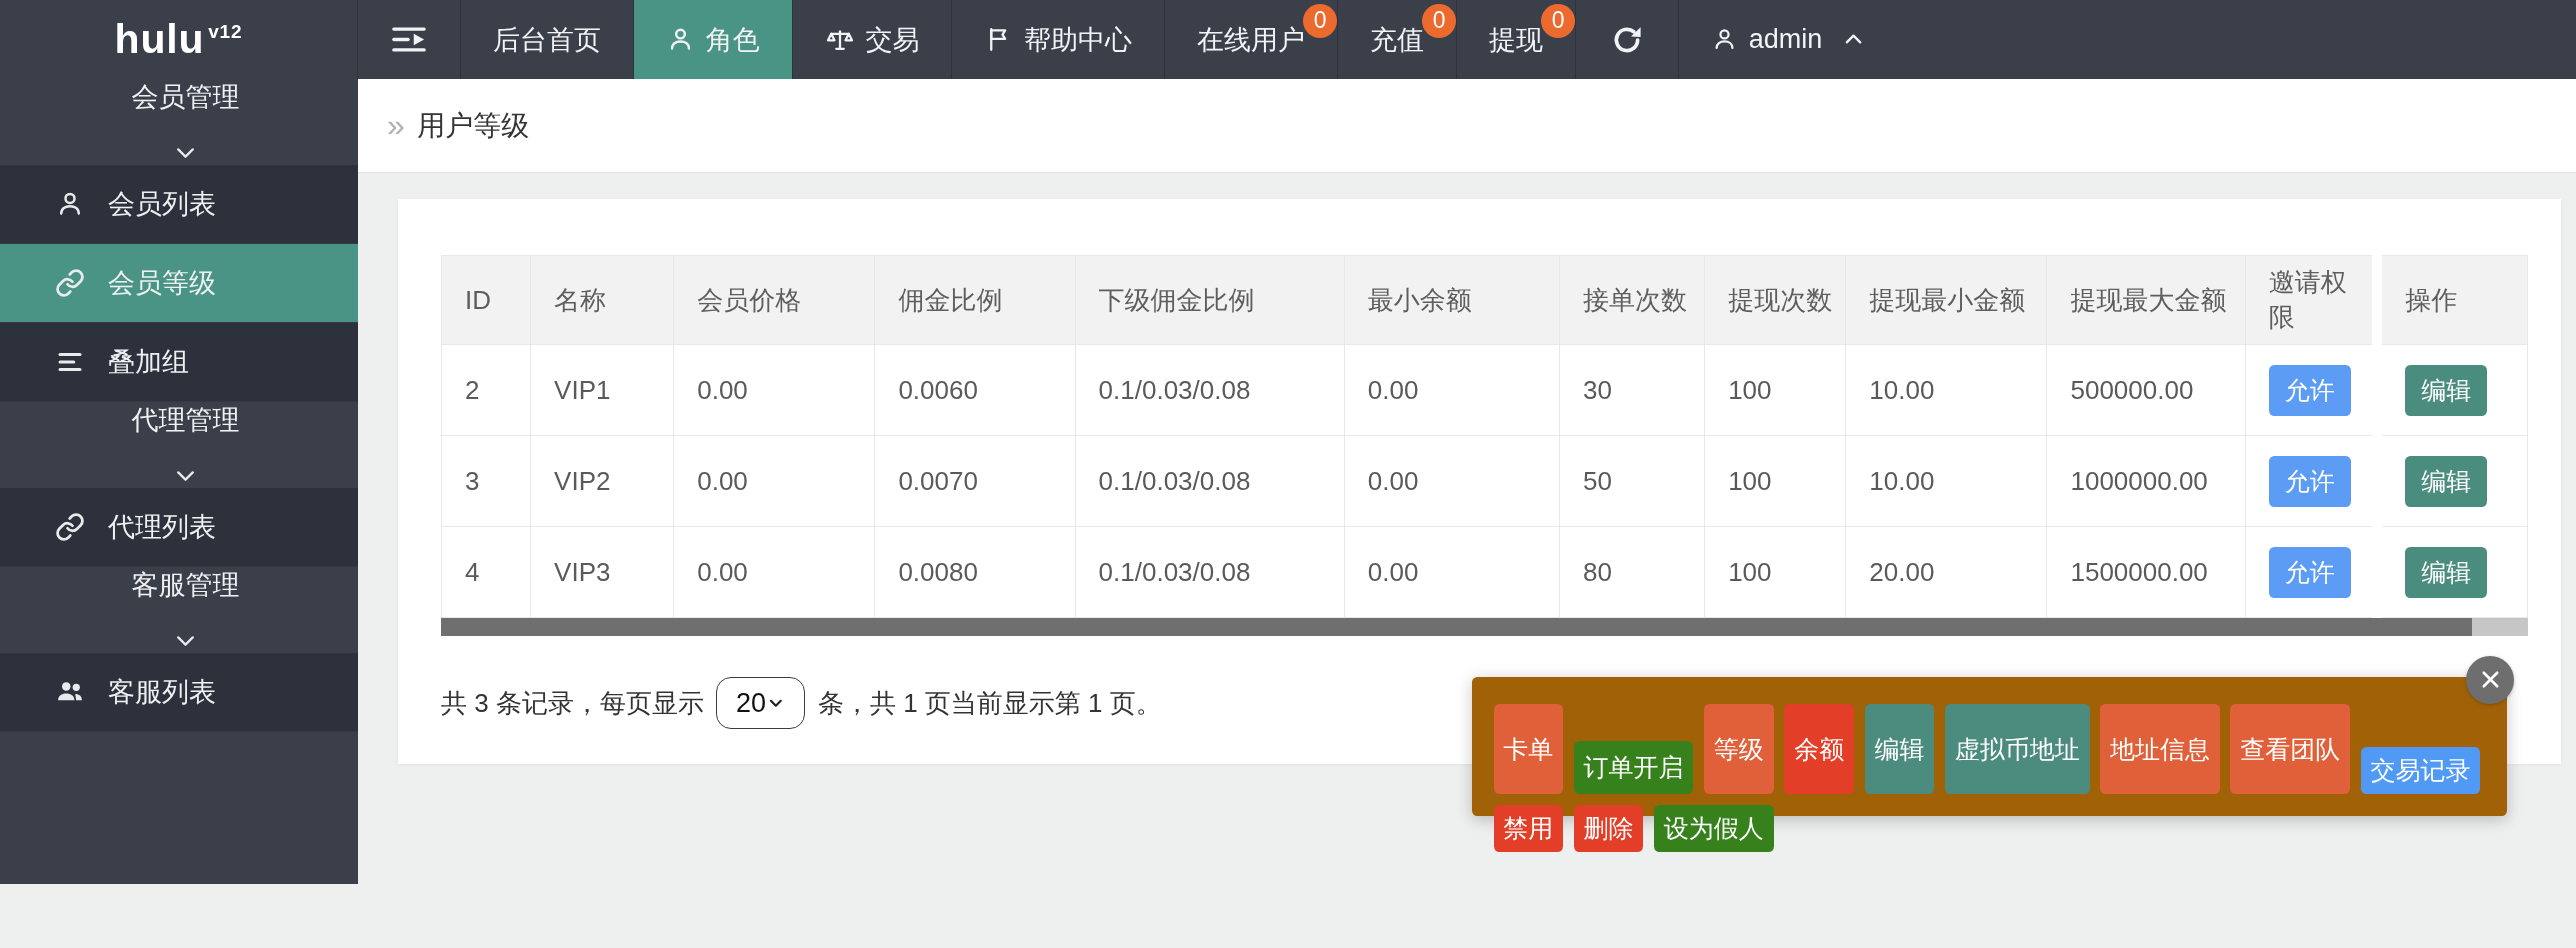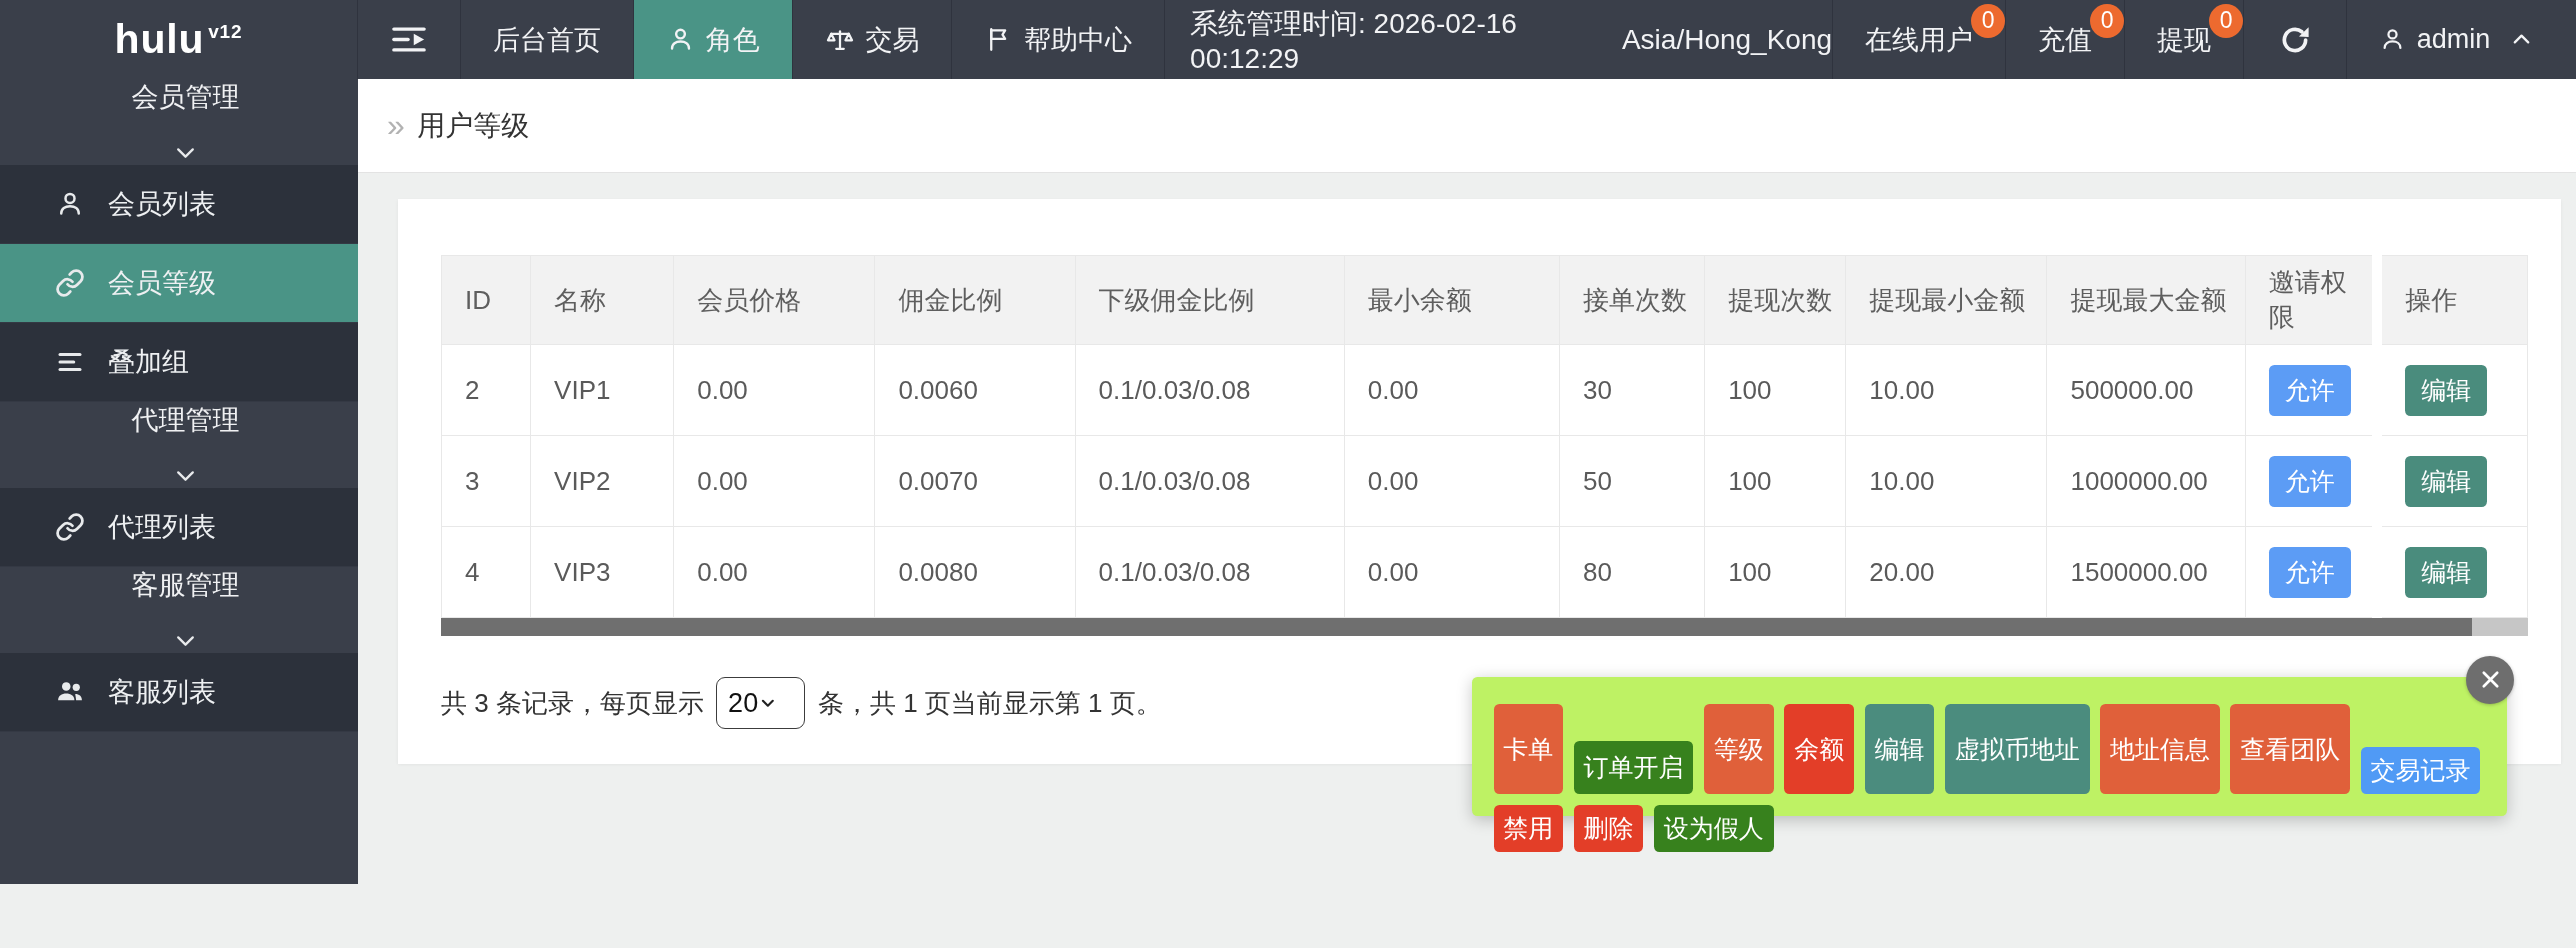--- a/index.html
+++ b/index.html
@@ -42,24 +42,24 @@
   table.grid th { height:89px; background:#f2f2f2; color:#5e5e5e; font-size:26px; }
   table.grid td { height:91px; background:#fff; color:#5a5a5a; font-size:26px; }
   table.grid th.op-col, table.grid td.op-col { border-left:10.7px solid #ffffff; }
   .btn-invite { display:inline-block; color:#fff; font-size:25px; padding:9px 16px; border-radius:5.4px; cursor:pointer; border:none; }
   .btn-edit { display:inline-block; color:#fff; font-size:25px; padding:9px 16px; border-radius:5.4px; cursor:pointer; border:none; }
 
   .hscrollbar { position:relative; width:2087px; height:18px; margin-left:43px; background:#c6c6c6; }
   .hscrollbar .thumb { position:absolute; left:0; top:0; width:2031px; height:18px; background:#6f6f6f; cursor:pointer; }
 
   .pagefoot { margin:41px 0 0 43px; display:flex; align-items:center; font-size:26px; color:#333; gap:12.5px; }
-  .page-select { display:inline-flex; align-items:center; justify-content:flex-start; width:89px; height:52px; border:1.8px solid #3c3c3c; border-radius:9px; padding:0 10.7px; font-size:27px; color:#111; cursor:pointer; background:#fff; }
-
-  
-  .popup { position:absolute; left:1472px; top:677px; width:1035px; height:139px; background:#bef264; border-radius:5.4px; box-shadow:0 3.6px 16px rgba(0,0,0,.22); z-index:40; }
+  .page-select { display:inline-flex; align-items:center; justify-content:center; width:89px; height:52px; border:1.8px solid #3c3c3c; border-radius:15px; padding:0 10.7px; font-size:27px; color:#111; cursor:pointer; background:#fff; }
+
+  
+  .popup { position:absolute; left:1472px; top:677px; width:1035px; height:139px; background:#a16207; border-radius:5.4px; box-shadow:0 3.6px 16px rgba(0,0,0,.22); z-index:40; }
   .popup-inner { display:flex; flex-wrap:wrap; gap:10.7px 10.7px; padding:27px 18px 14.3px 21.5px; }
   .pbtn { display:inline-block; color:#fff; font-size:25px; padding:7.2px 9.8px; border-radius:5.4px; cursor:pointer; border:none; white-space:nowrap; }
   .popup-close { position:absolute; top:-21.5px; right:-7.2px; width:48px; height:48px; border-radius:50%; background:#6e6e6e; display:flex; align-items:center; justify-content:center; cursor:pointer; color:#fff; box-shadow:0 0.9px 3.6px rgba(0,0,0,.25); }
 
   svg { display:block; }
 </style>
 </head>
 <body>
 
 <div class="app">
@@ -110,24 +110,20 @@
     <div class="nav-cell">
       <span class="nav-icon">
         <svg width="29" height="29" viewBox="0 0 24 24" fill="none" stroke="currentColor" stroke-width="1.9" stroke-linecap="round" stroke-linejoin="round">
           <path d="M6 3.5v17"></path>
             <path d="M6 4.5h11.5l-2.2 3.5 2.2 3.5H6z"></path>
         </svg>
       </span>
       <span>帮助中心</span>
     </div>
 
-    <div class="nav-status">
-      <span>系统管理时间: 2026-02-16 00:12:29</span>
-      <span>Asia/Hong_Kong</span>
-    </div>
 
     <div class="nav-cell">
       <span>在线用户</span>
       <span class="badge">0</span>
     </div>
     <div class="nav-cell">
       <span>充值</span>
       <span class="badge">0</span>
     </div>
     <div class="nav-cell">

